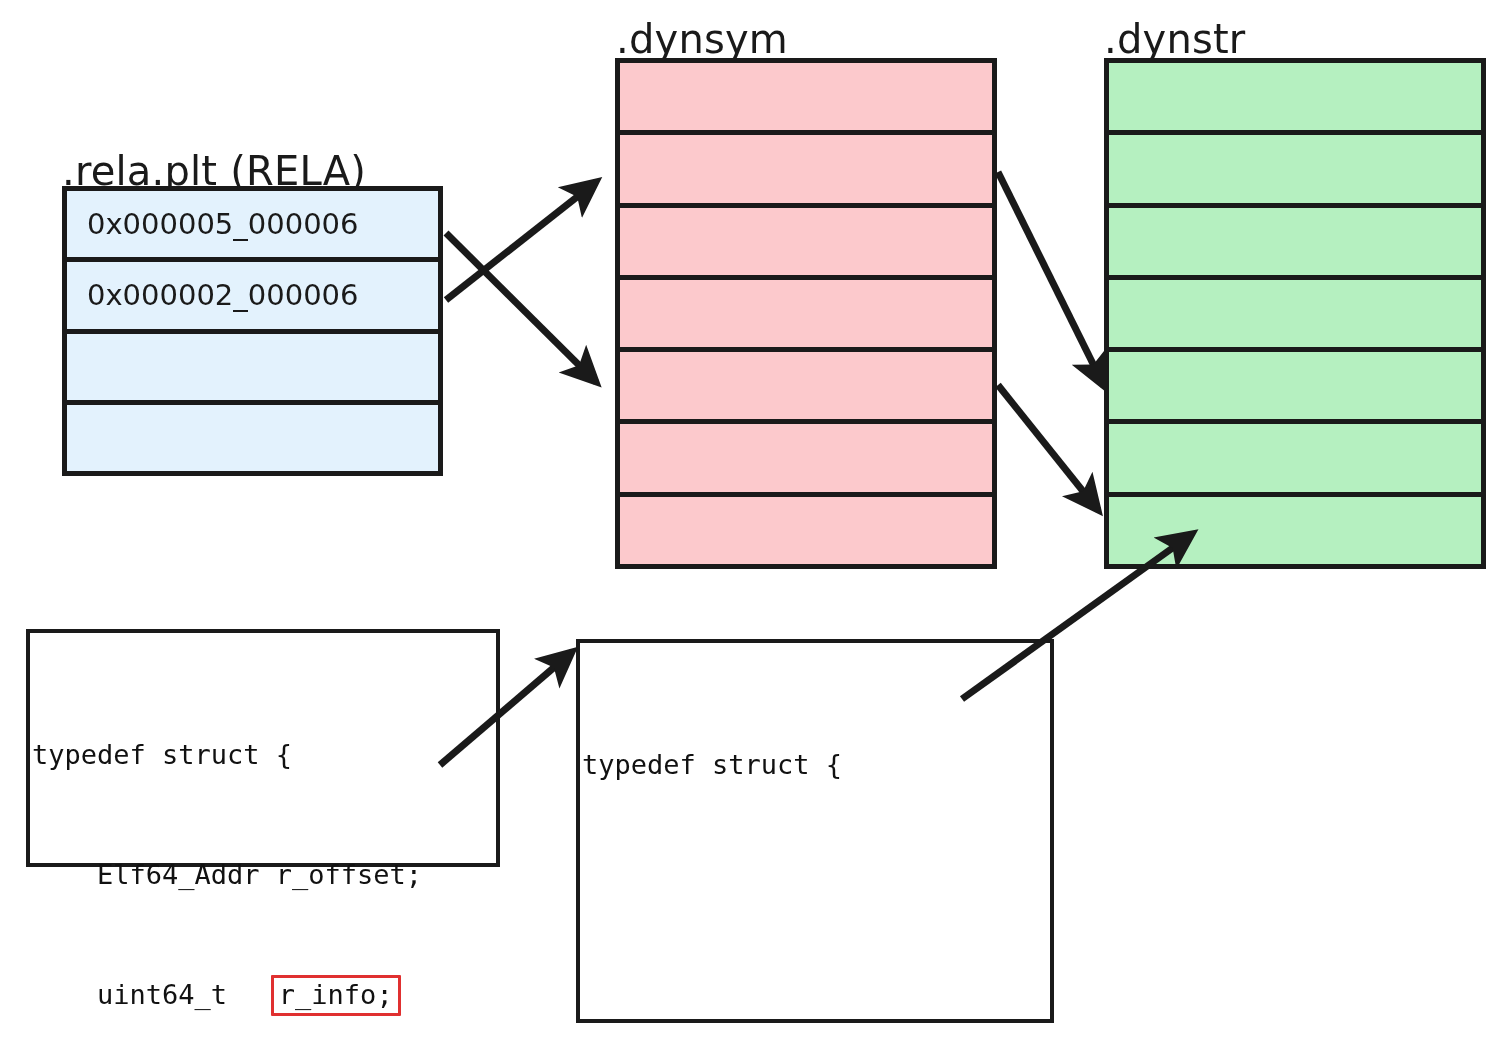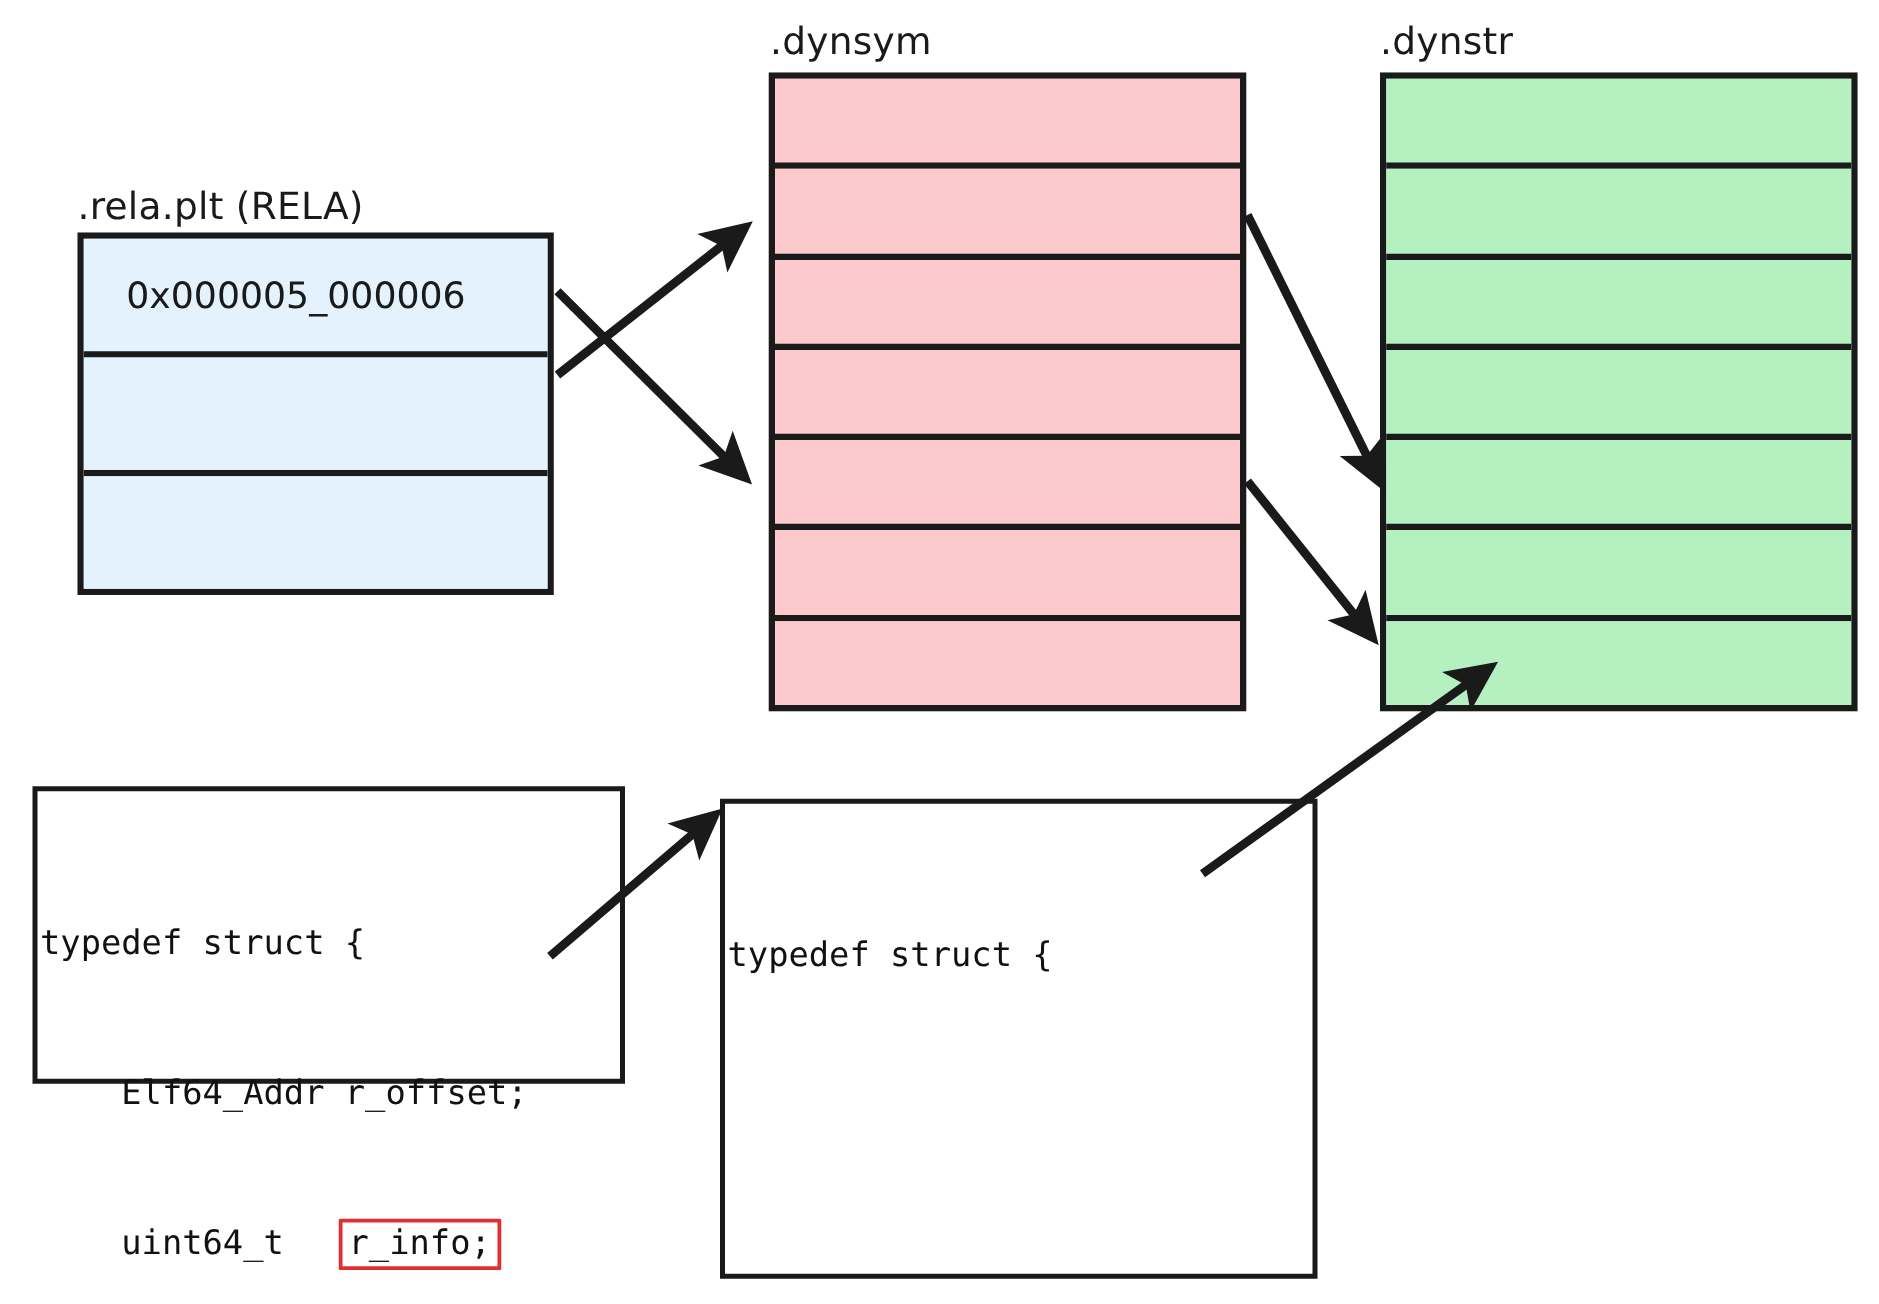--- a/index.html
+++ b/index.html
@@ -19,21 +19,21 @@
     position: absolute;
     left: 0; top: 0;
     width: 1503px;
     height: 1043px;
   }
 
   
   .caption {
     position: absolute;
     font-family: "DejaVu Sans", sans-serif;
-    font-size: 30px;
+    font-size: 40px;
     color: #1a1a1a;
     white-space: nowrap;
     letter-spacing: 0.2px;
   }
   #cap-relaplt { left: 62px;   top: 148px; }
   #cap-dynsym  { left: 616px;  top: 16px;  }
   #cap-dynstr  { left: 1104px; top: 16px;  }
 
   
   .table-col {
@@ -42,21 +42,21 @@
     border: 5px solid #1a1a1a;
     display: flex;
     flex-direction: column;
   }
   .table-col .row {
     box-sizing: border-box;
     flex: 1 1 0;
     border-bottom: 5px solid #1a1a1a;
     display: flex;
     align-items: center;
-    padding-left: 34px;
+    padding-left: 20px;
     font-family: "DejaVu Sans", sans-serif;
     font-size: 29px;
     color: #1a1a1a;
     white-space: nowrap;
   }
   .table-col .row:last-child { border-bottom: none; }
 
   
   #relaplt {
     left: 62px; top: 186px;
@@ -124,20 +124,21 @@
 <body>
 
 <div id="stage">
 
   <div class="caption" id="cap-relaplt">.rela.plt (RELA)</div>
   <div class="caption" id="cap-dynsym">.dynsym</div>
   <div class="caption" id="cap-dynstr">.dynstr</div>
 
   <div class="table-col" id="relaplt">
     <div class="row">0x000005_000006</div>
+    <div class="row">0x000002_000006</div>
     <div class="row"></div>
     <div class="row"></div>
   </div>
 
   <div class="table-col" id="dynsym">
     <div class="row"></div>
     <div class="row"></div>
     <div class="row"></div>
     <div class="row"></div>
     <div class="row"></div>

